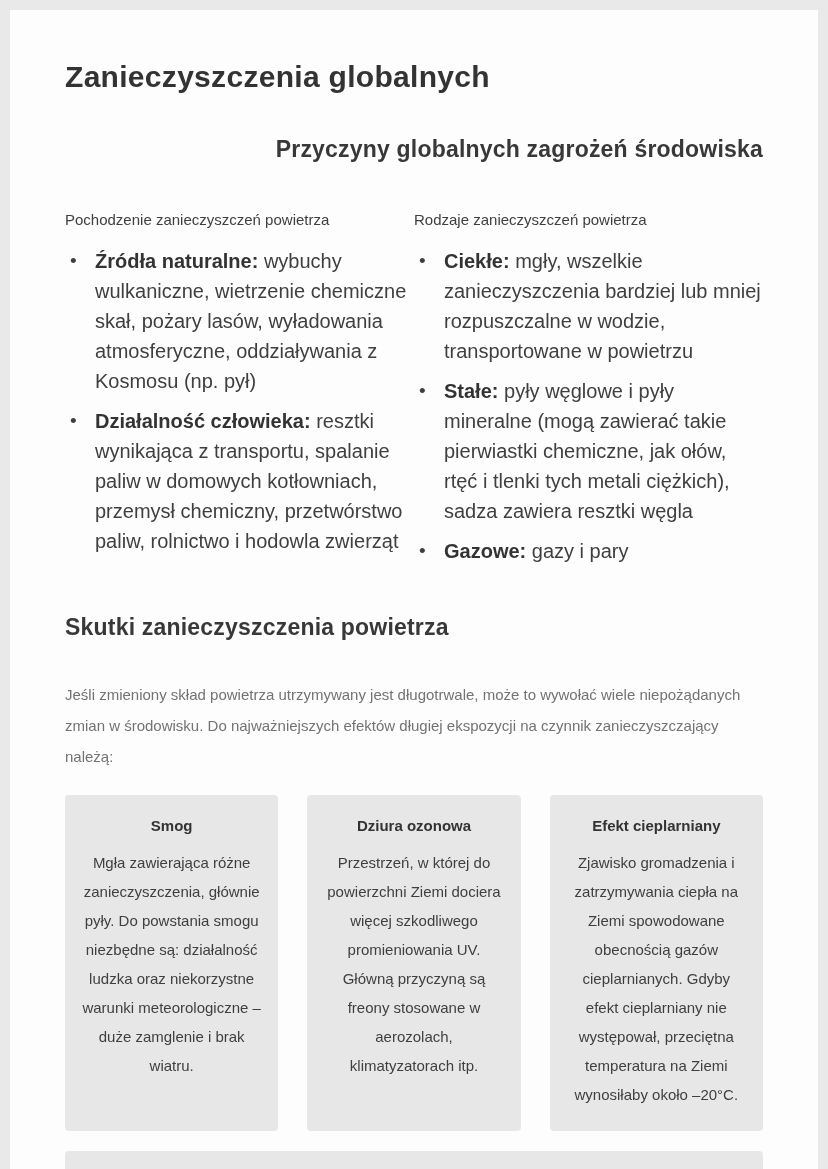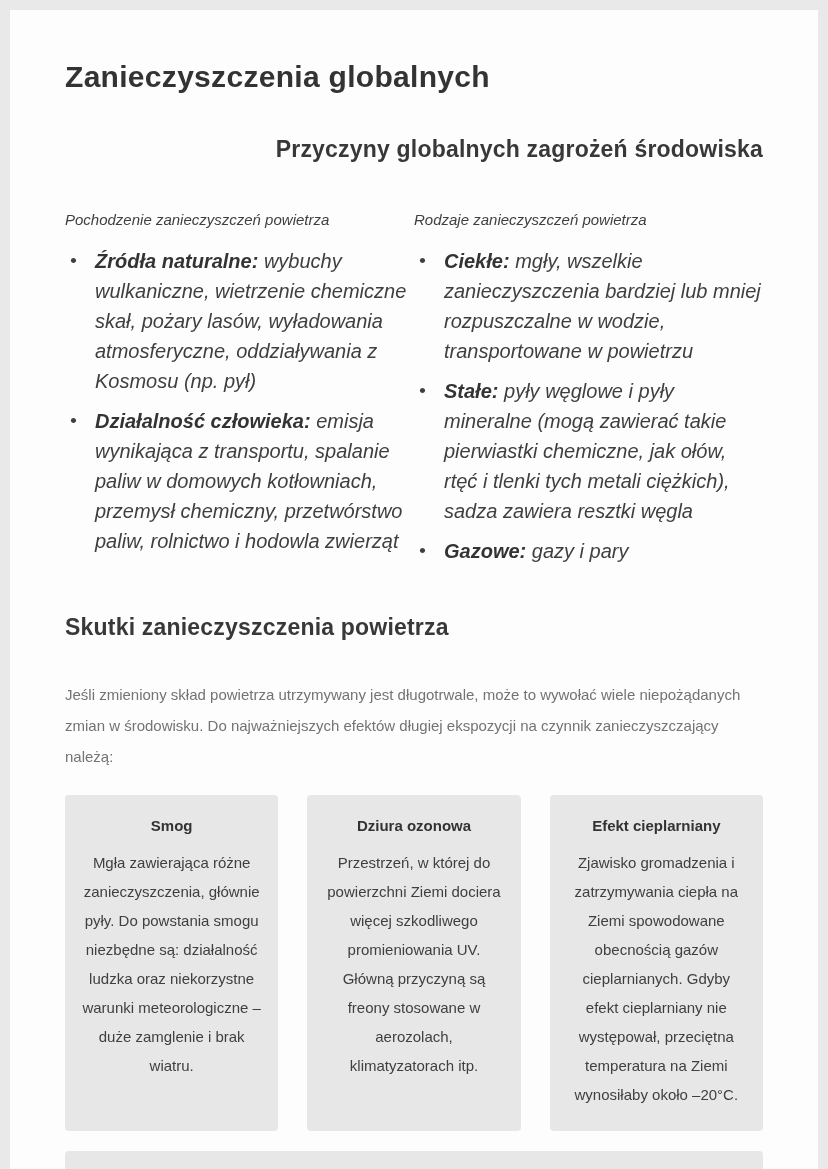--- a/index.html
+++ b/index.html
@@ -27,21 +27,20 @@
   h2.section-heading {
     font-size: 23px;
     font-weight: bold;
     color: #383838;
     letter-spacing: 0.2px;
   }
   .causes-heading { margin-bottom: 48px; text-align: right; }
   .cols {
     display: grid;
     grid-template-columns: 1fr 1fr;
-    font-style: italic;
   }
   .col-head {
     font-size: 15px;
     color: #3f3f3f;
     margin-bottom: 18px;
   }
   ul.fact-list { list-style: none; }
   ul.fact-list li {
     position: relative;
     padding-left: 30px;
@@ -108,21 +107,21 @@
 
   <div class="cols">
 
     <div class="col">
       <p class="col-head">Pochodzenie zanieczyszczeń powietrza</p>
       <ul class="fact-list">
         <li>
           <strong>Źródła naturalne:</strong><span> wybuchy wulkaniczne, wietrzenie chemiczne skał, pożary lasów, wyładowania atmosferyczne, oddziaływania z Kosmosu (np. pył)</span>
         </li>
         <li>
-          <strong>Działalność człowieka:</strong><span> emisja wynikająca z transportu, spalanie paliw w domowych kotłowniach, przemysł chemiczny, przetwórstwo paliw, rolnictwo i hodowla zwierząt</span>
+          <strong>Działalność człowieka:</strong><span> resztki wynikająca z transportu, spalanie paliw w domowych kotłowniach, przemysł chemiczny, przetwórstwo paliw, rolnictwo i hodowla zwierząt</span>
         </li>
       </ul>
     </div>
 
     <div class="col">
       <p class="col-head">Rodzaje zanieczyszczeń powietrza</p>
       <ul class="fact-list">
         <li>
           <strong>Ciekłe:</strong><span> mgły, wszelkie zanieczyszczenia bardziej lub mniej rozpuszczalne w wodzie, transportowane w powietrzu</span>
         </li>

